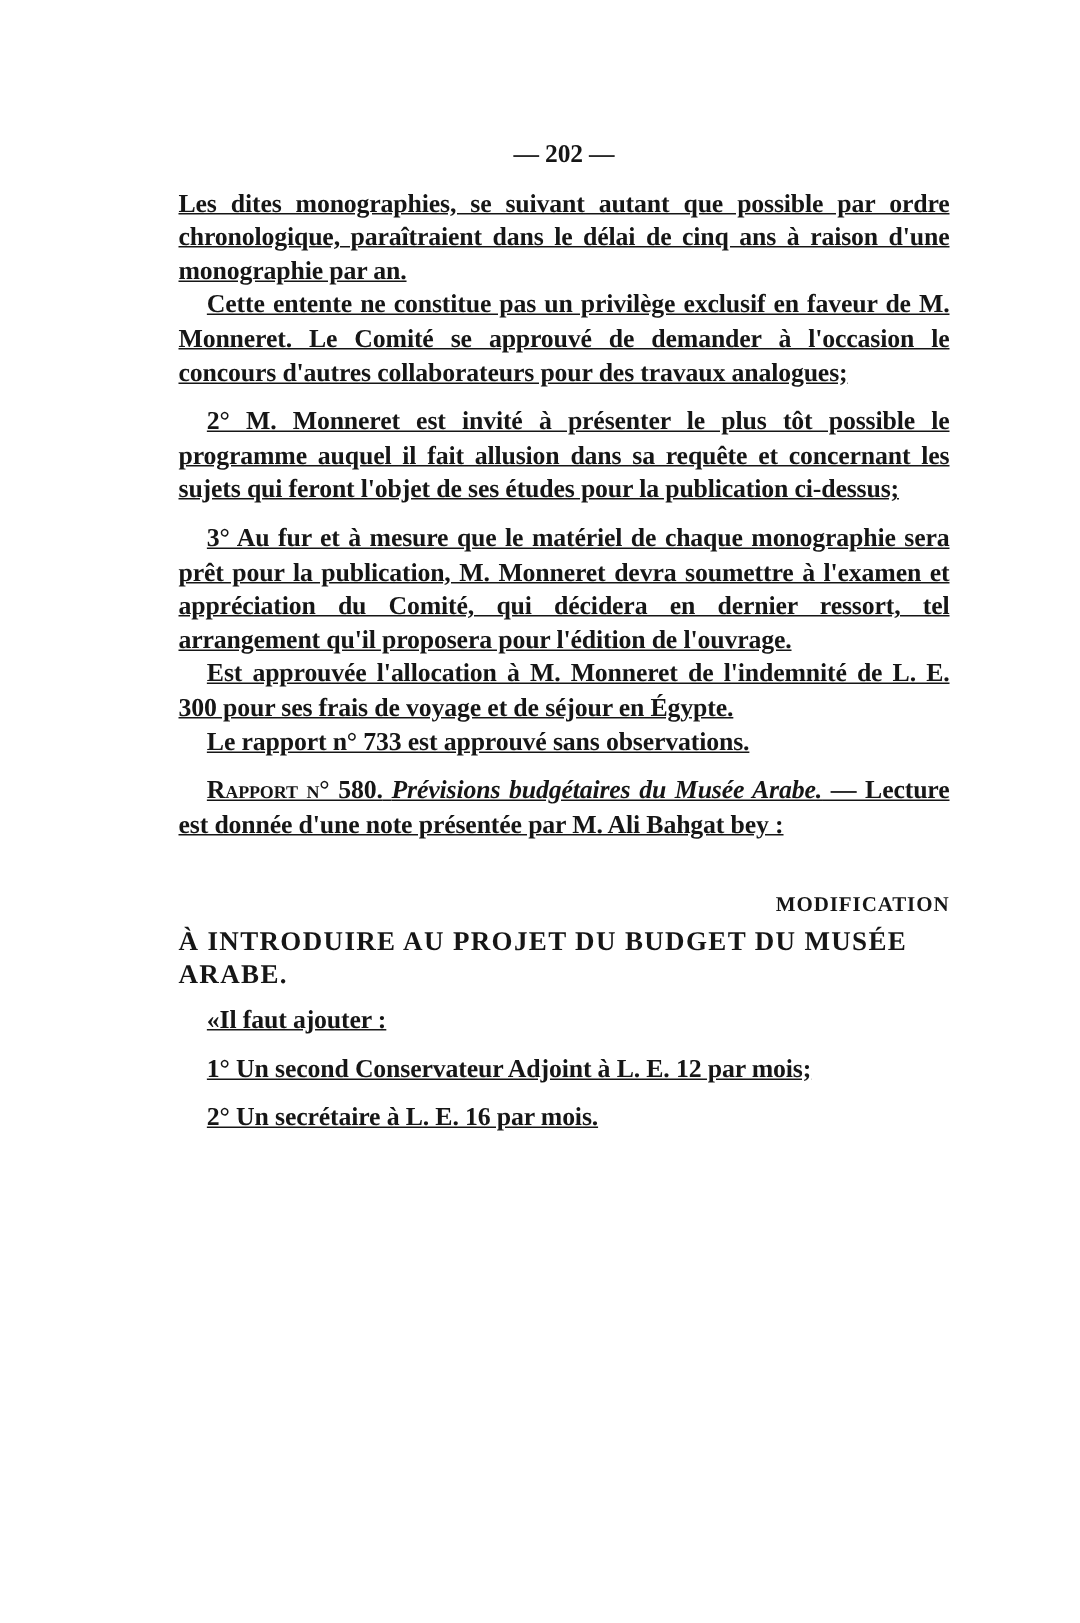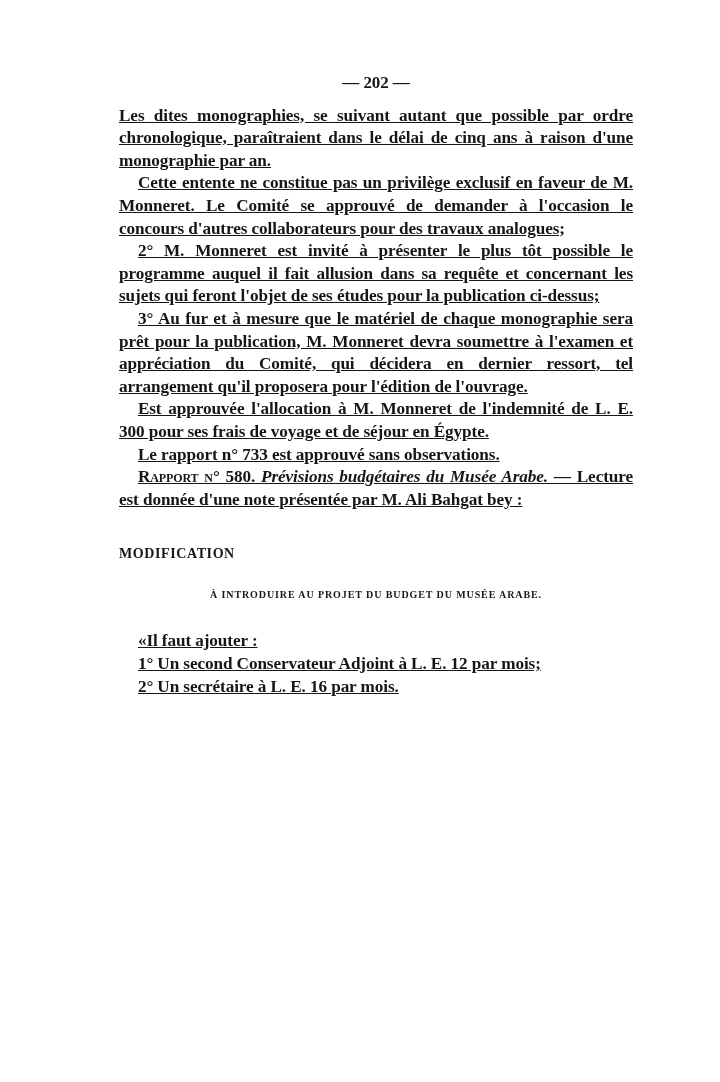--- a/index.html
+++ b/index.html
@@ -1,31 +1,31 @@
 <!DOCTYPE html>
 <html><head>
 <meta charset="utf-8">
 <style>
   html, body { margin: 0; padding: 0; background: #ffffff; }
   body { width: 720px; height: 1082px; position: relative; overflow: hidden; }
   .page {
-    position: absolute; left: 119px; top: 72px; width: 514px;
+    position: absolute; left: 119px; top: 92px; width: 514px;
     font-family: "Liberation Serif", serif;
     font-size: 17.2px; line-height: 22.6px; color: #161616;
     font-weight: bold; letter-spacing: -0.1px;
   }
   .folio { text-align: center; font-size: 17px; margin-bottom: 10px; }
   p { margin: 0; text-align: justify; text-align-last: left; text-decoration: underline; }
   .ind { text-indent: 1.1em; }
-  .gap { }
+  .gap { margin-top: 10px; }
   .sc { font-variant: small-caps; }
   em { font-style: italic; }
-  .heading { text-align: left; font-size: 14px; letter-spacing: 0.6px; margin-top: 32px; }
-  .subheading { text-align: center; font-size: 10px; letter-spacing: 0.9px; margin-top: 18px; }
-  .quote-start { margin-top: 24px; }
+  .heading { text-align: right; font-size: 14px; letter-spacing: 0.6px; margin-top: 32px; }
+  .subheading { text-align: left; font-size: 18px; letter-spacing: 0.9px; }
+  .quote-start { margin-top: 8px; }
 </style>
 </head>
 <body>
 
 <div class="page">
   <div class="folio">— 202 —</div>
 
   <p>Les dites monographies, se suivant autant que possible par ordre chronologique, paraîtraient dans le délai de cinq ans à raison d'une monographie par an.</p>
   <p class="ind">Cette entente ne constitue pas un privilège exclusif en faveur de M. Monneret. Le Comité se approuvé de demander à l'occasion le concours d'autres collaborateurs pour des travaux analogues;</p>
   <p class="ind gap">2° M. Monneret est invité à présenter le plus tôt possible le programme auquel il fait allusion dans sa requête et concernant les sujets qui feront l'objet de ses études pour la publication ci-dessus;</p>

